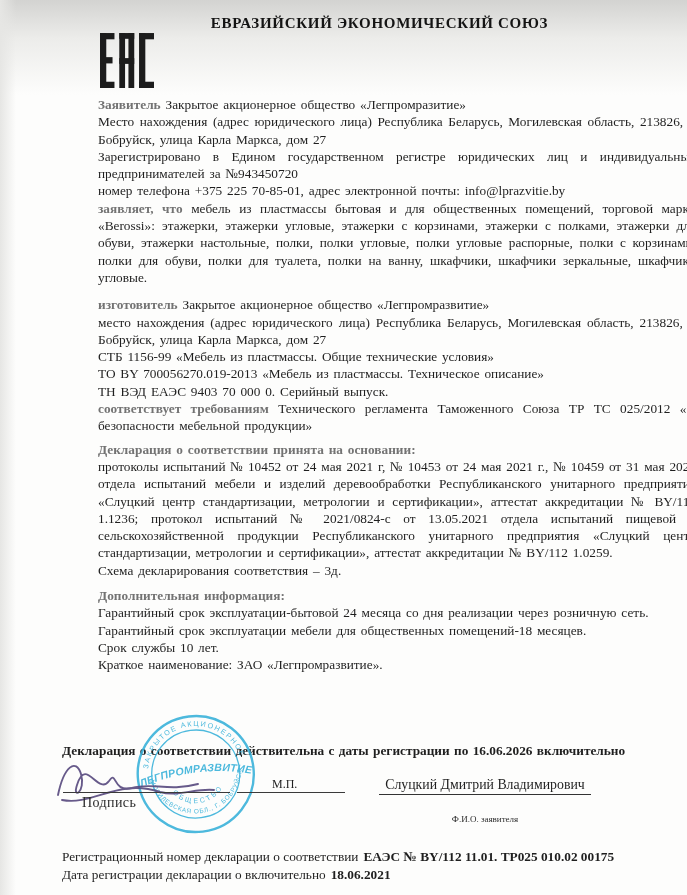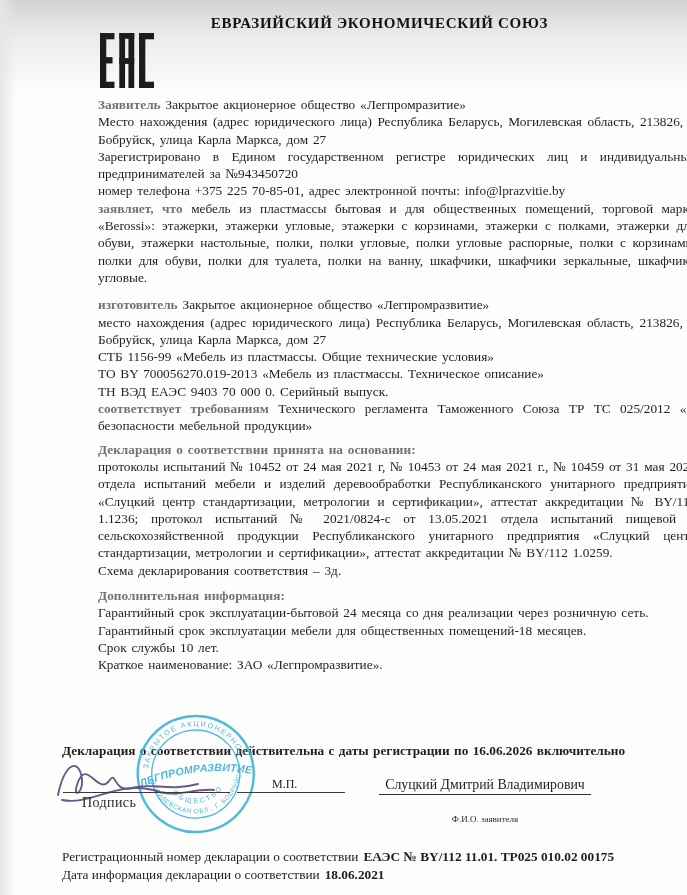--- a/index.html
+++ b/index.html
@@ -172,16 +172,16 @@
 
     <span class="fio">
       <span class="fio-name">Слуцкий Дмитрий Владимирович</span>
       <div class="fio-caption">Ф.И.О. заявителя</div>
     </span>
 
   </div>
 
   <div class="footer">
     <div><span>Регистрационный номер декларации о соответствии</span><span class="val">ЕАЭС № BY/112 11.01. ТР025 010.02 00175</span></div>
-    <div><span>Дата информация декларации о соответствии</span><span class="val">18.06.2021</span></div>
+    <div><span>Дата регистрации декларации о включительно</span><span class="val">18.06.2021</span></div>
   </div>
 
 </div>
 
 </body></html>

